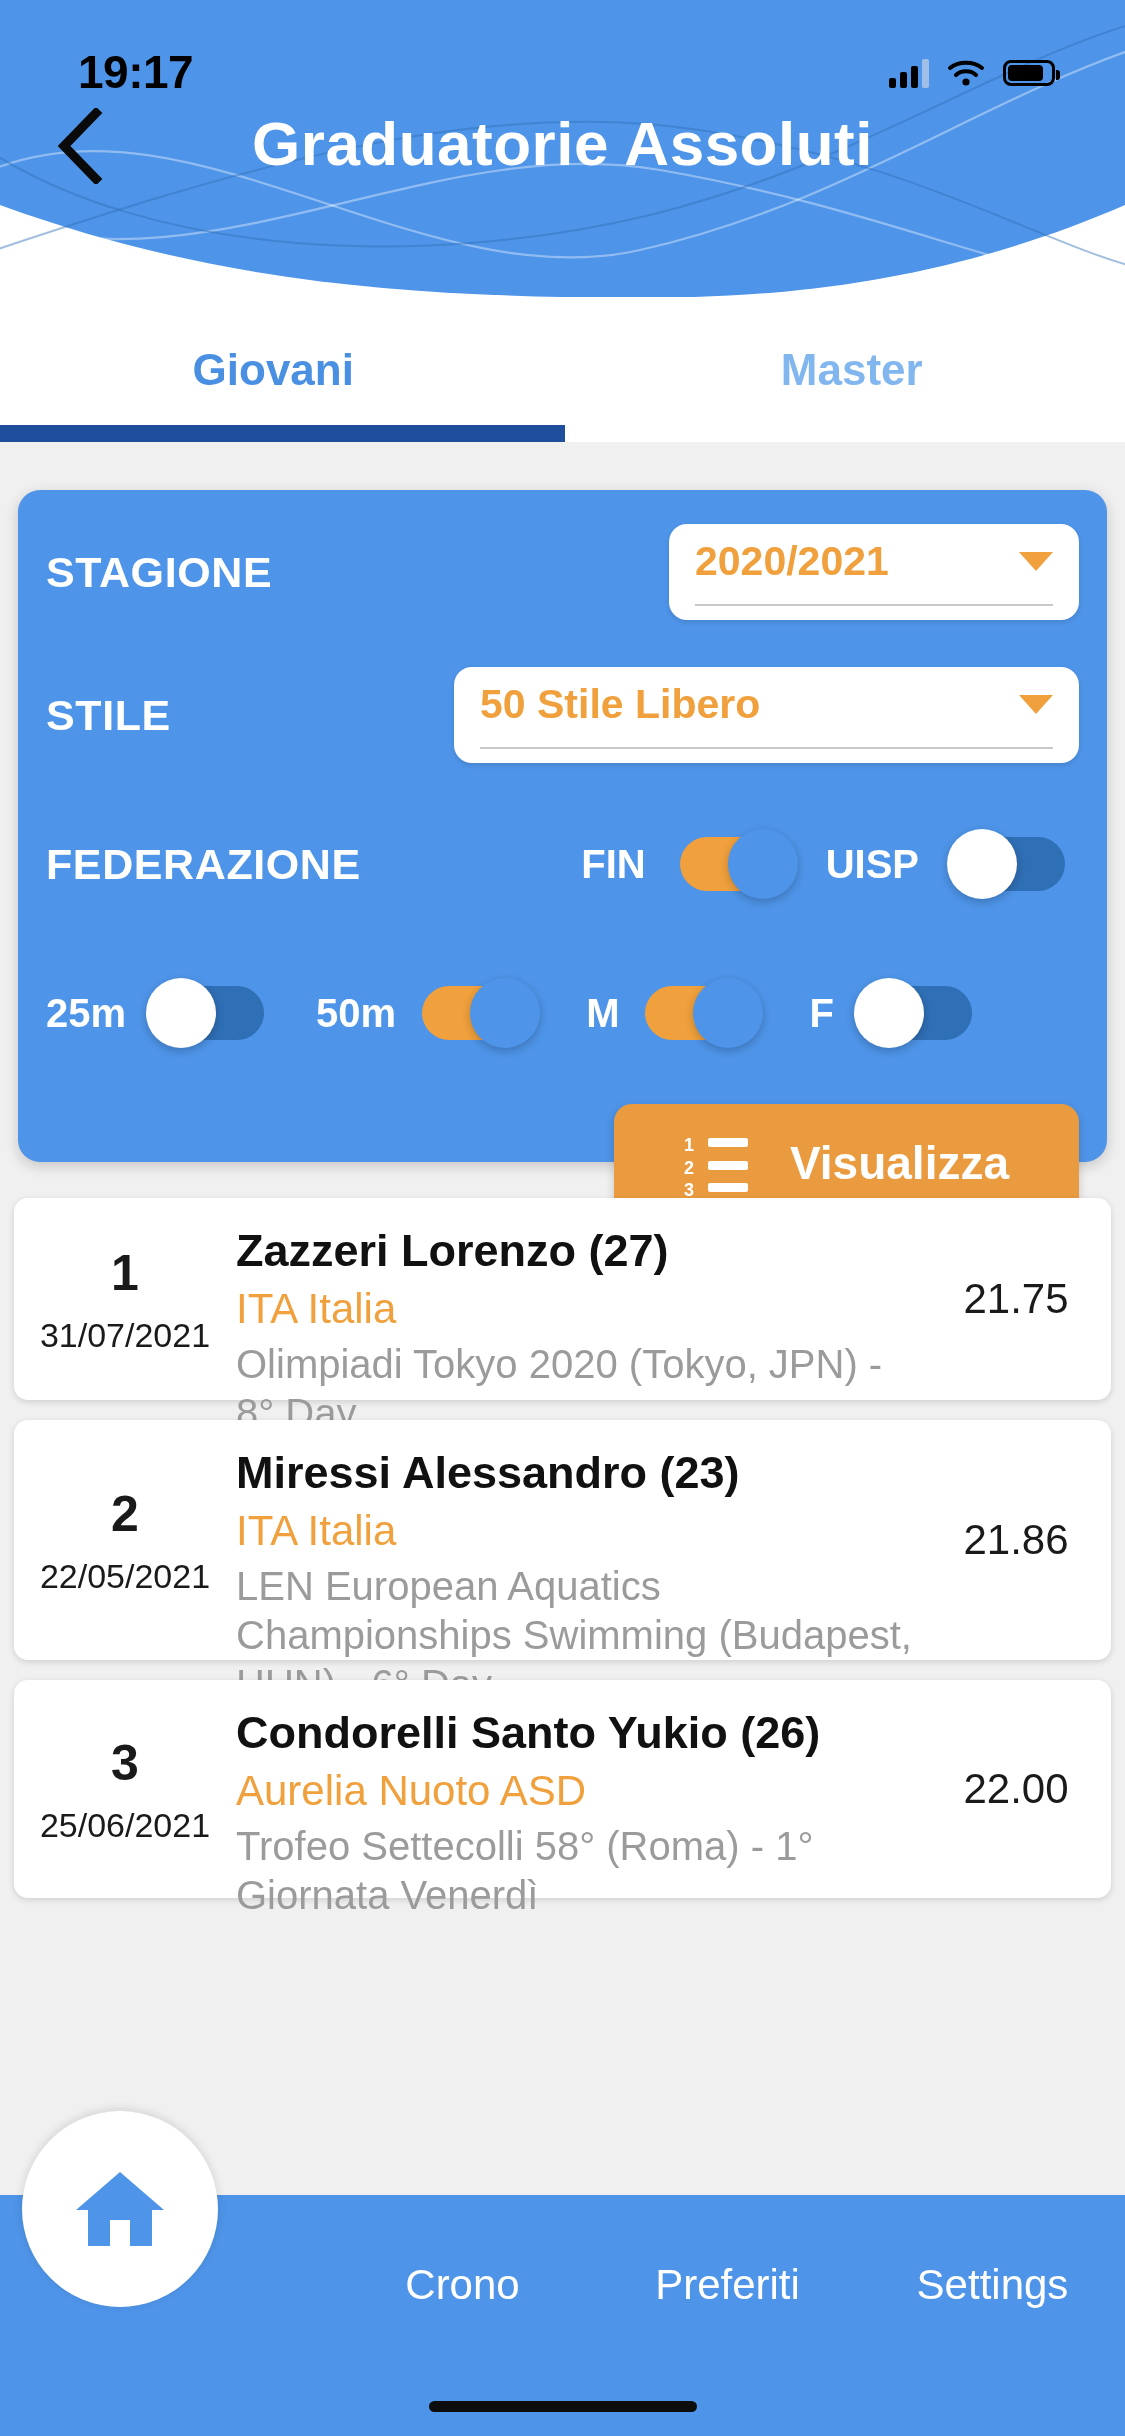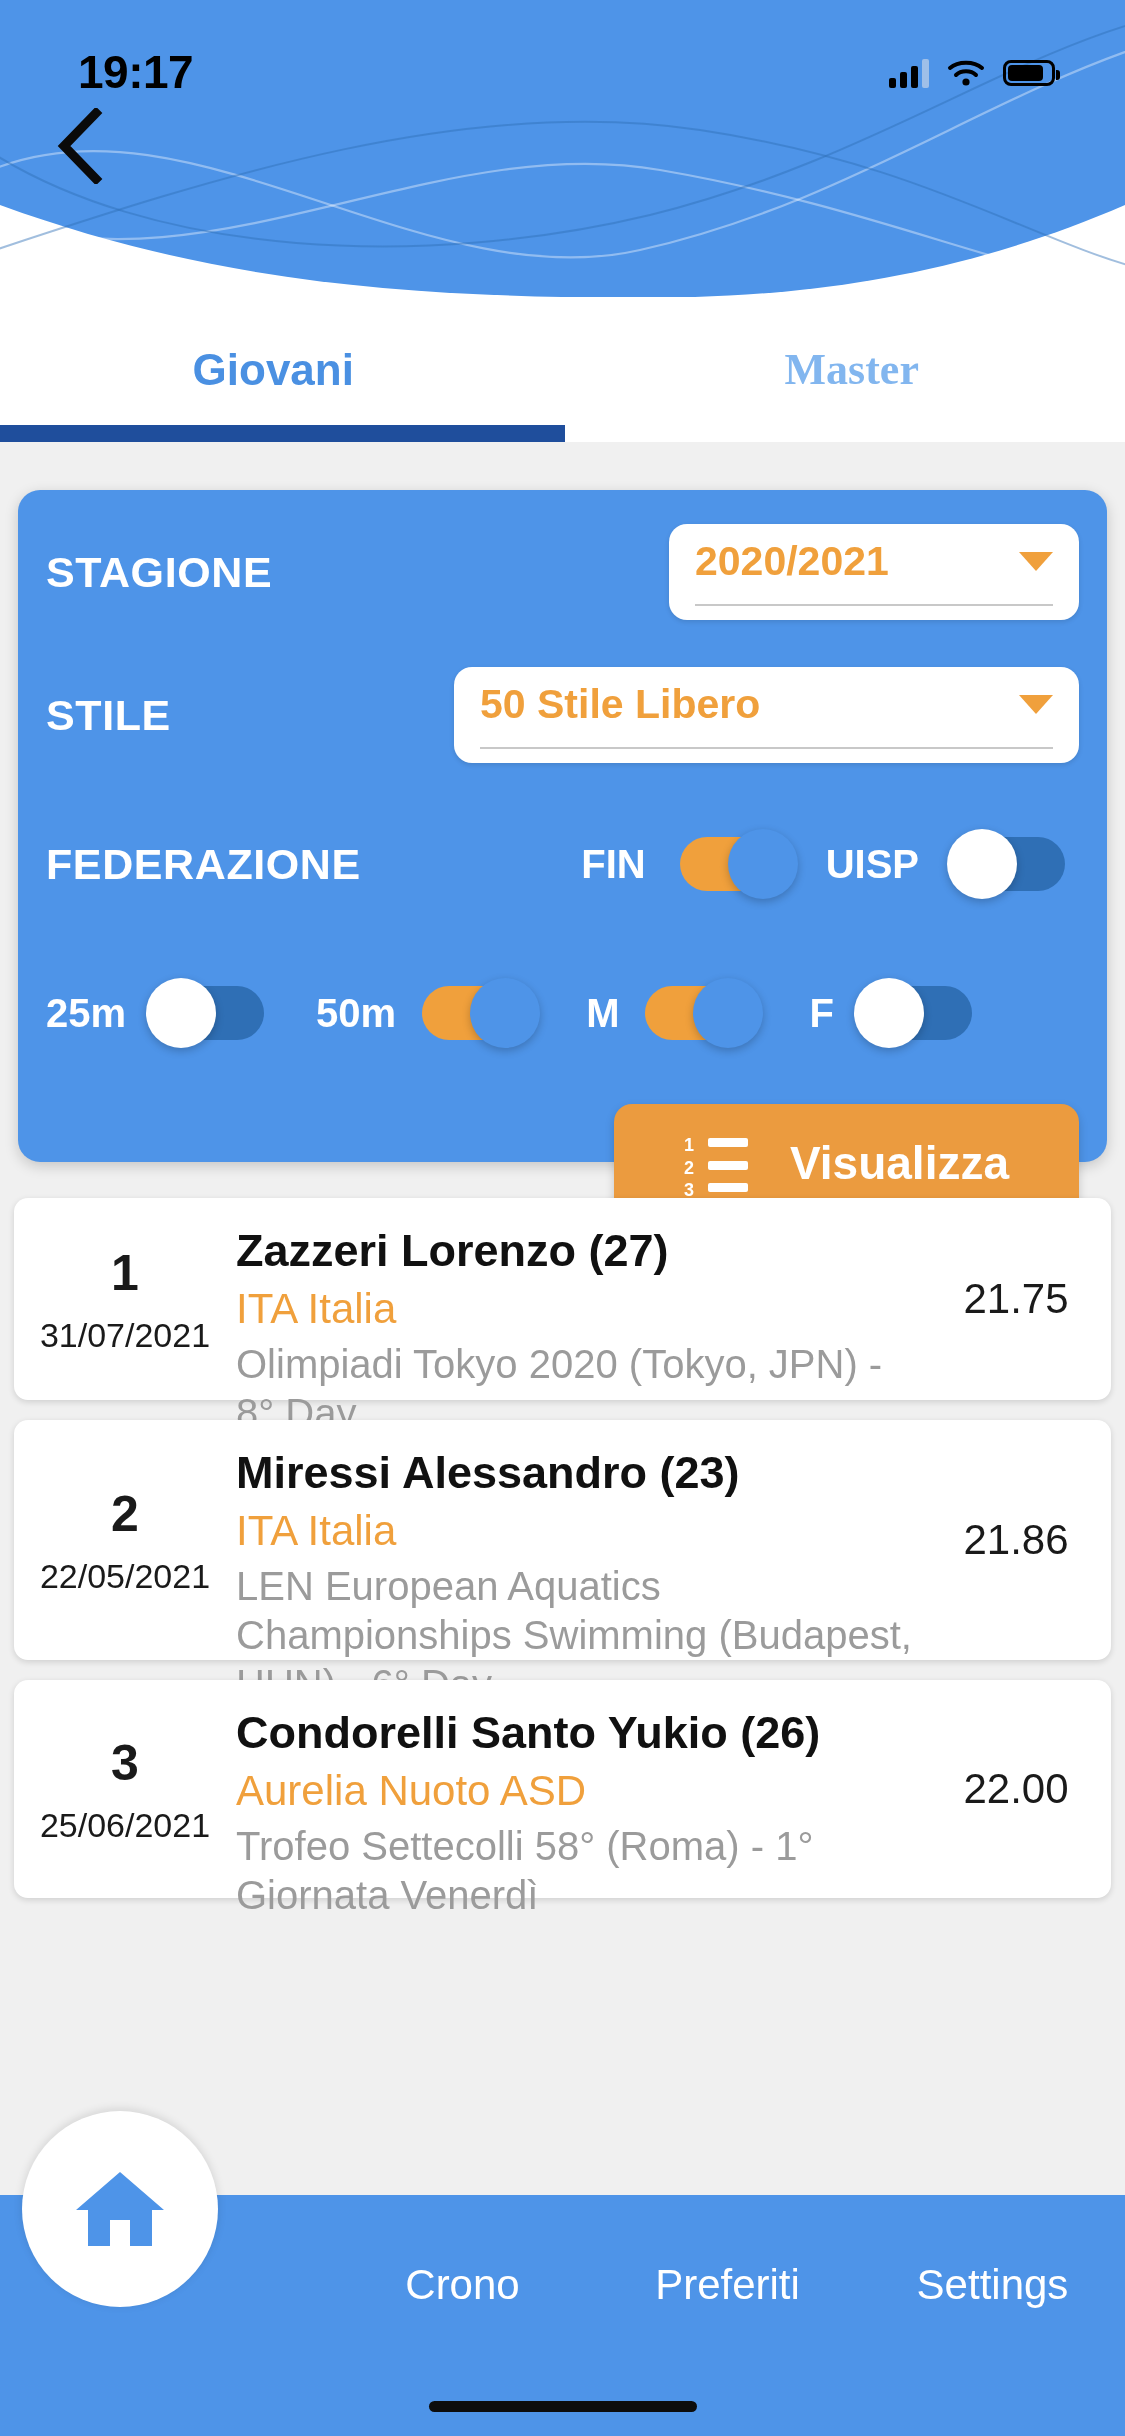--- a/index.html
+++ b/index.html
@@ -61,21 +61,21 @@
   
   .tabs{
     position:absolute; left:0; top:297px; width:1125px; height:145px;
     background:#fff; display:flex; z-index:5;gap:32px;
   }
   .tab{
     flex:1; display:flex; align-items:center; justify-content:center;
     font-size:44px; font-weight:bold;
   }
   .tab.active{ color:#4a90e2; }
-  .tab.inactive{ color:#82b6ef;font-family:Liberation Serif, serif; }
+  .tab.inactive{ color:#82b6ef; }
   .tab-indicator{
     position:absolute; left:0; top:425px; width:565px; height:17px;
     background:#1f4e9c; z-index:6;
   }
 
   
   .content{
     position:absolute; left:0; top:442px; width:1125px; height:1894px;
     background:#f0f0f0; z-index:2; overflow:hidden;
   }
@@ -237,20 +237,21 @@
       <path d="M-20,255 C220,175 470,95 700,130 C920,163 1030,240 1145,270"></path>
     </g>
   </svg>
 
   <div class="back-btn">
     <svg width="50" height="76" viewBox="0 0 50 76" xmlns="http://www.w3.org/2000/svg">
       <path d="M40,5 L8,38 L40,71" fill="none" stroke="#0a0a0a" stroke-width="9" stroke-linecap="square" stroke-linejoin="miter"></path>
     </svg>
   </div>
 
+  <div class="header-title">Graduatorie Assoluti</div>
 </div>
 
 <div class="statusbar">
   <div class="status-time">19:17</div>
   <div class="status-right">
     <div class="sig">
       <i></i>
         <i></i>
         <i></i>
         <i></i>

